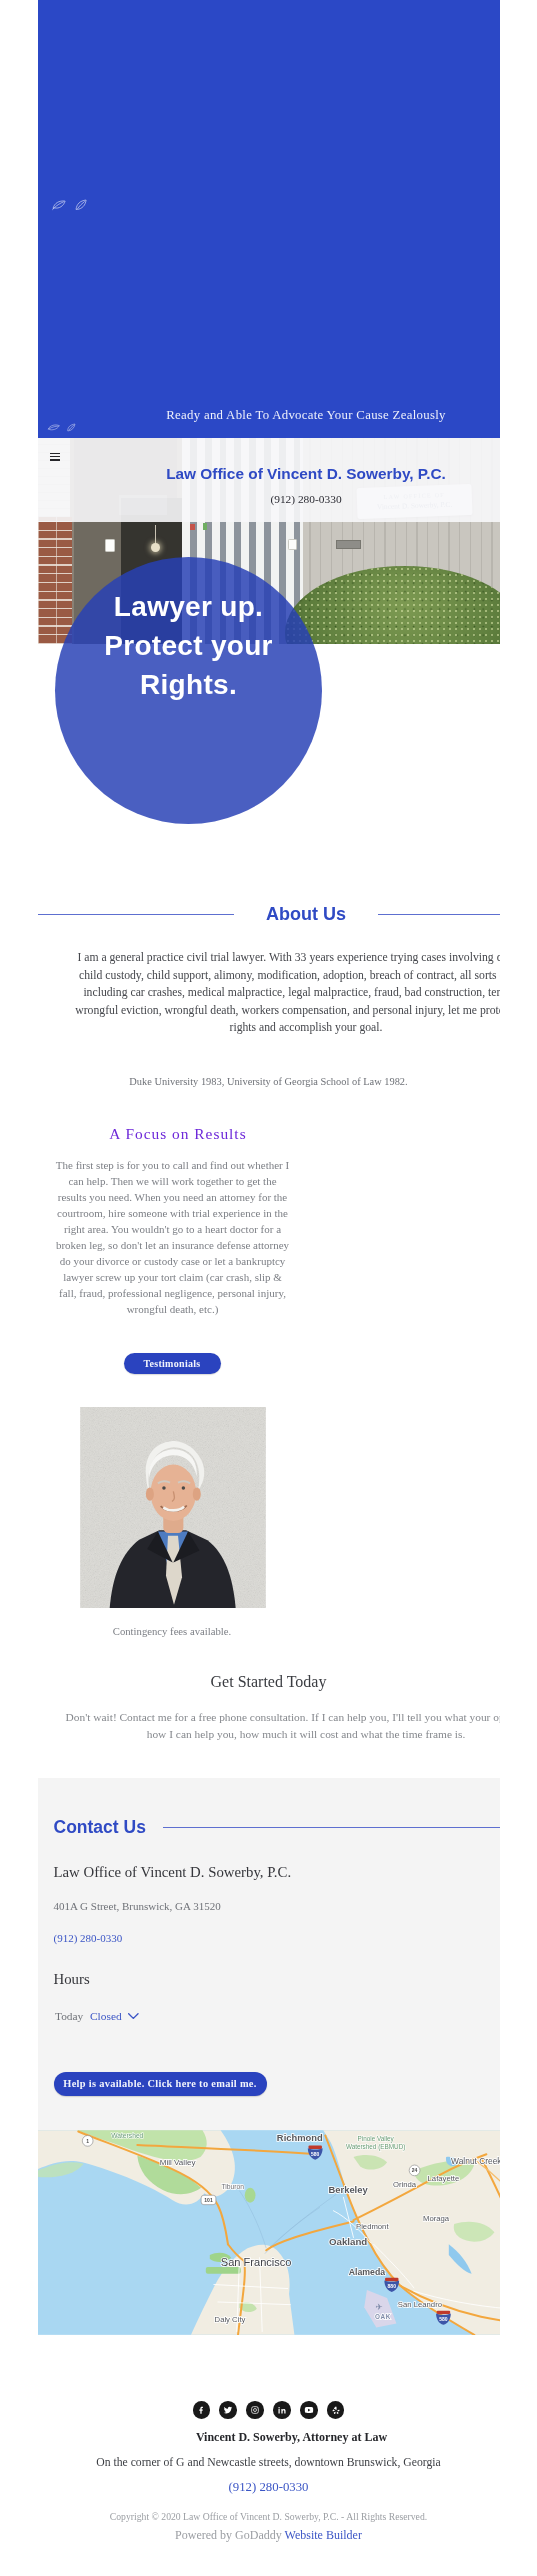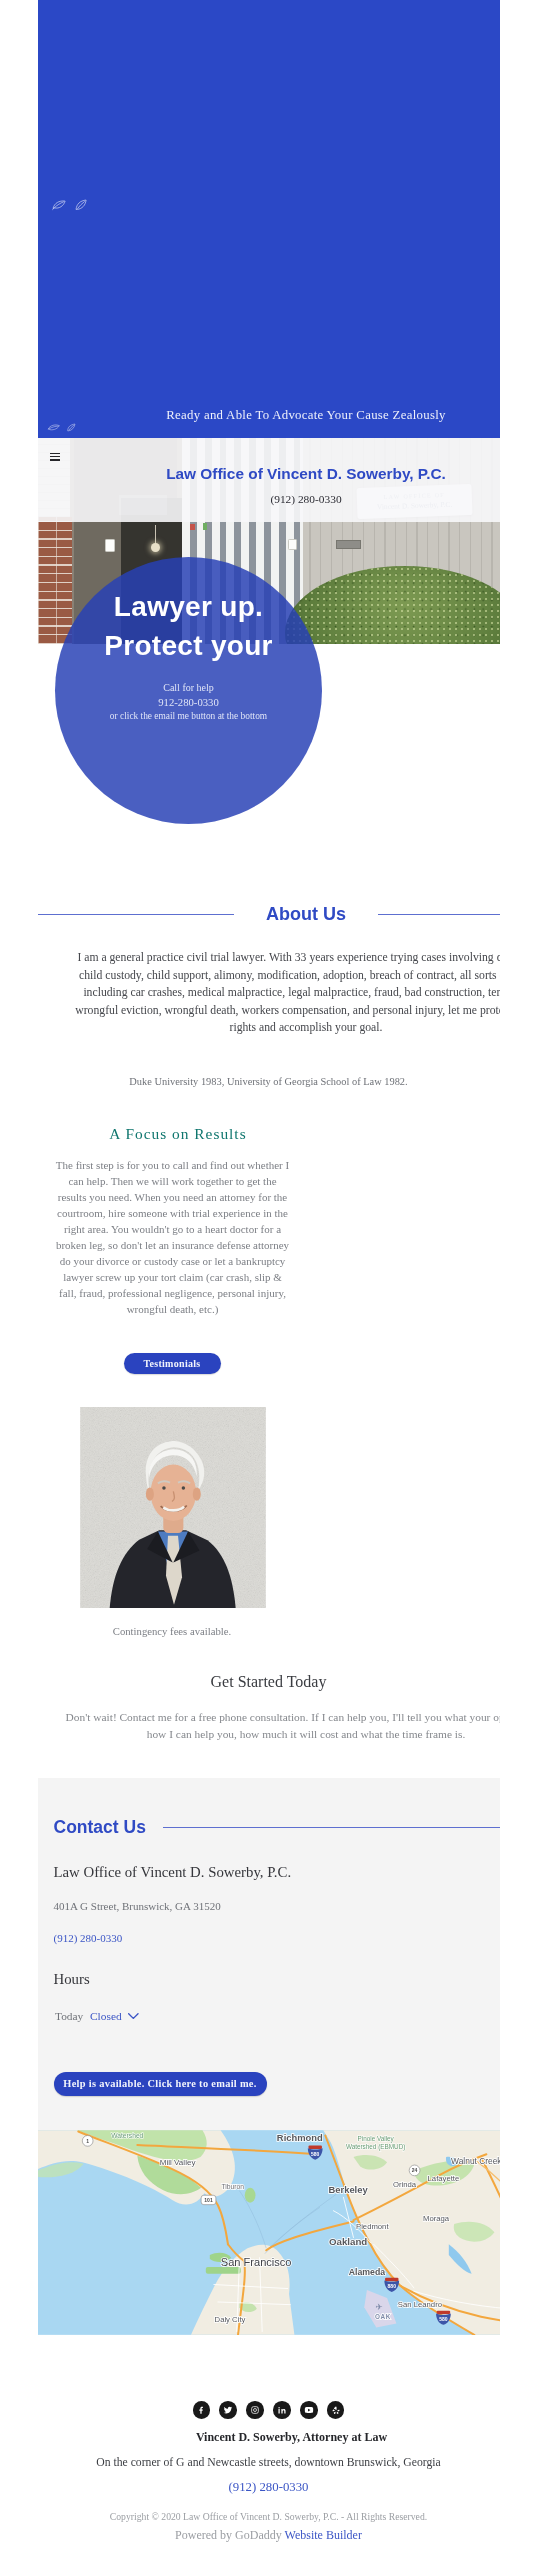--- a/index.html
+++ b/index.html
@@ -76,21 +76,21 @@
   
   .about-rule-row{position:absolute;left:0;top:904px;width:537px;display:flex;align-items:center;justify-content:center;gap:32px;}
   .rule{height:0.7px;background:#5d6fd0;flex:0 0 196px;}
   .about-heading{font-family:"Liberation Sans", sans-serif;font-weight:700;font-size:18px;color:var(--heading-blue);}
   .about-body{position:absolute;left:27px;top:949px;width:483px;text-align:center;
     font-size:11.7px;line-height:17.5px;color:#45474c;}
   .about-edu{position:absolute;left:0;top:1076px;width:100%;text-align:center;font-size:10.4px;color:#6e7177;}
 
   
   .focus-heading{position:absolute;left:0;top:1125px;width:269px;text-align:center;
-    font-size:15.4px;letter-spacing:1px;color:#0f766e;padding-left:12px;}
+    font-size:15.4px;letter-spacing:1px;color:#6d28d9;padding-left:12px;}
   .focus-body{position:absolute;left:17px;top:1157px;width:236px;text-align:center;
     font-size:11px;line-height:16px;color:#7c7f85;}
   .pill{background:var(--btn-blue);color:#f2f4fc;border:none;border-radius:671px;cursor:pointer;
     font-family:"Liberation Serif", serif;font-weight:700;letter-spacing:0.3px;
     box-shadow:0 0.7px 1.3px rgba(0,0,0,.2);}
   .testimonials-btn{position:absolute;left:86px;top:1353px;width:97px;height:21px;font-size:10px;}
   .portrait{position:absolute;left:42px;top:1407px;width:186px;height:201px;overflow:hidden;}
   .portrait-caption{position:absolute;left:0;top:1625px;width:269px;text-align:center;font-size:10.7px;color:#7c7f85;}
 
   
@@ -200,25 +200,21 @@
         </div>
       <div class="site-title">Law Office of Vincent D. Sowerby, P.C.</div>
       <a class="site-phone">(912) 280-0330</a>
     </div>
   </div>
 
   <div class="hero-circle">
     <div class="circle-head">
       <div>Lawyer up.</div>
       <div>Protect your</div>
-    </div>
-    <div class="circle-sub">
-      <div class="s1">Call for help</div>
-      <div class="s2">912-280-0330</div>
-      <div class="s3">or click the email me button at the bottom</div>
+      <div>Rights.</div>
     </div>
   </div>
 
   <div class="about-rule-row">
     <div class="rule"></div>
     <div class="about-heading">About Us</div>
     <div class="rule"></div>
   </div>
   <div class="about-body">I am a general practice civil trial lawyer. With 33 years experience trying cases involving divorce, child custody, child support, alimony, modification, adoption, breach of contract, all sorts of torts including car crashes, medical malpractice, legal malpractice, fraud, bad construction, termites, wrongful eviction, wrongful death, workers compensation, and personal injury, let me protect your rights and accomplish your goal.</div>
   <div class="about-edu">Duke University 1983, University of Georgia School of Law 1982.</div>

